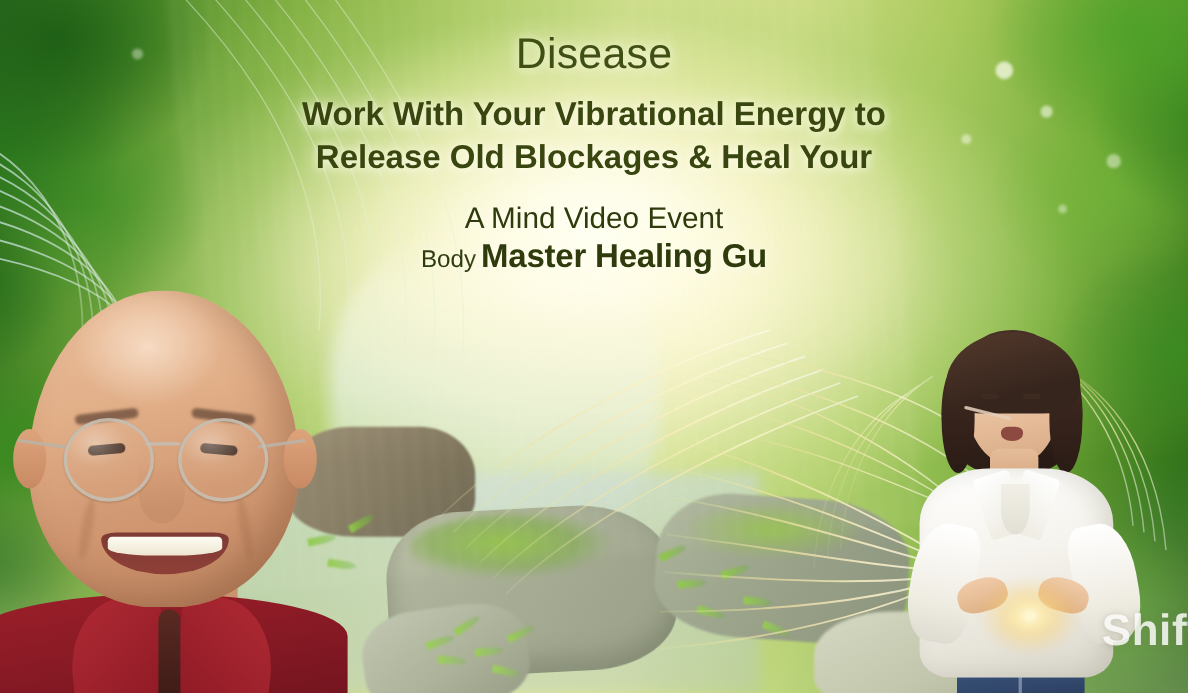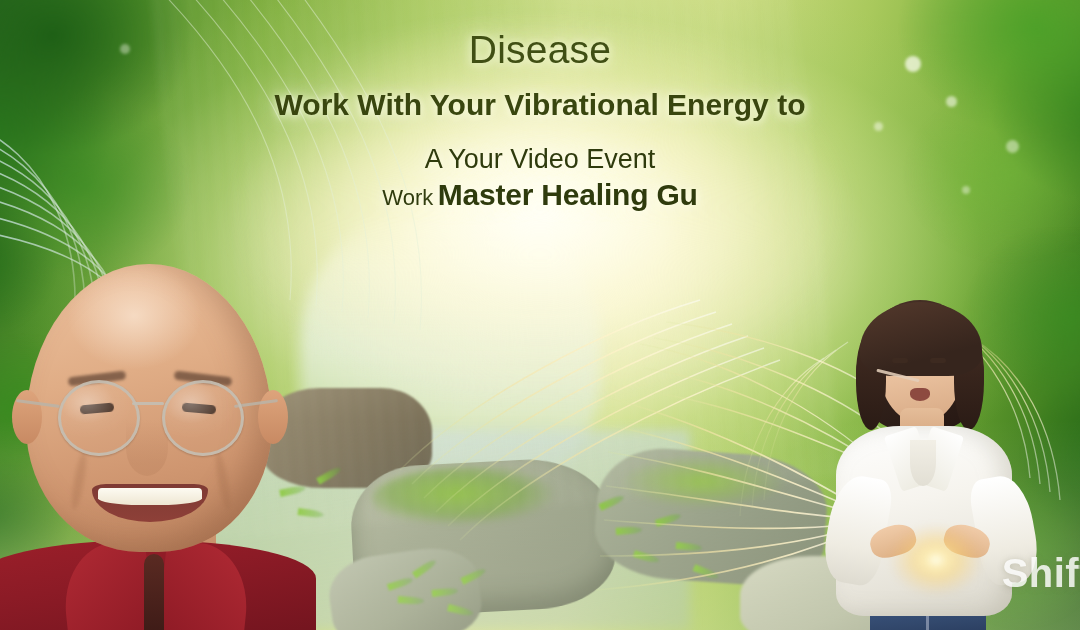--- a/index.html
+++ b/index.html
@@ -586,23 +586,24 @@
     <div class="w-vee"></div>
     <div class="w-hand l"></div>
     <div class="w-hand r"></div>
     <div class="w-qi-glow"></div>
   </div>
 
   <div class="copy">
     <div class="t-explore">Disease</div>
     <div class="t-sub2">
       <div>Work With Your Vibrational Energy to</div>
+      <div>Release Old Blockages &amp; Heal Your</div>
     </div>
-    <div class="t-event">A Your Video Event</div>
+    <div class="t-event">A Mind Video Event</div>
     <div class="t-with">
-      <span class="w-small">Work</span>
+      <span class="w-small">Body</span>
       <span class="w-name">Master Healing Gu</span>
     </div>
   </div>
 
   <div class="watermark">Shift</div>
 
 </div>
 
 </body></html>

